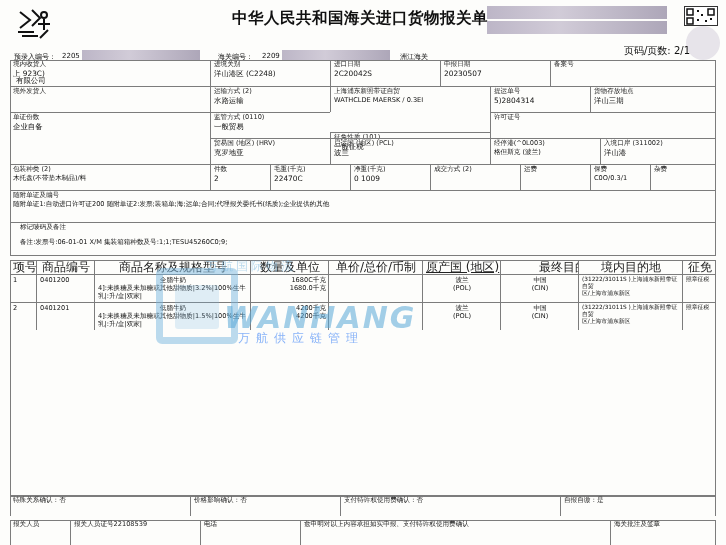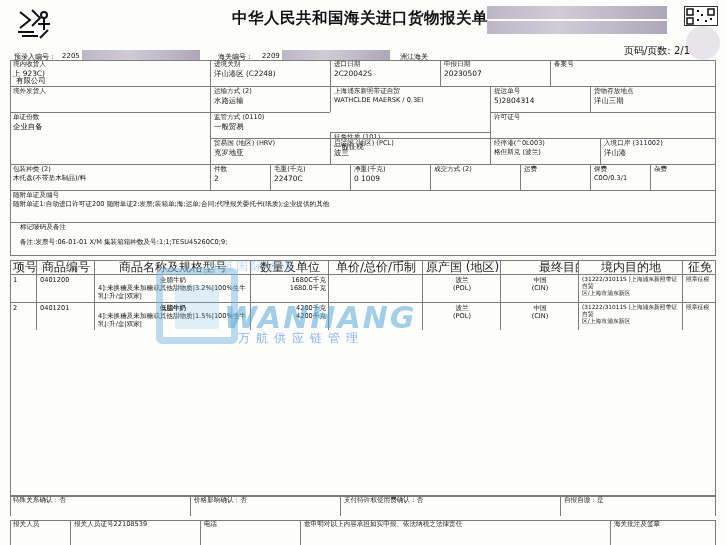--- a/index.html
+++ b/index.html
@@ -301,21 +301,21 @@
   <div class="cell gt-head" style="left:94px; top:260px; width:156px; height:14px; border-top:none;">
     <div class="lbl" style="text-align:center;">商品名称及规格型号</div>
   </div>
   <div class="cell gt-head" style="left:250px; top:260px; width:78px; height:14px; border-top:none;">
     <div class="lbl" style="text-align:center;">数量及单位</div>
   </div>
   <div class="cell gt-head" style="left:328px; top:260px; width:94px; height:14px; border-top:none;">
     <div class="lbl" style="text-align:center;">单价/总价/币制</div>
   </div>
   <div class="cell gt-head" style="left:422px; top:260px; width:78px; height:14px; border-top:none;">
-    <div class="lbl" style="text-align:center;">原产国 (地区)</div>
+    <div class="lbl" style="text-align:center;text-decoration:underline;">原产国 (地区)</div>
   </div>
   <div class="cell gt-head" style="left:500px; top:260px; width:78px; height:14px; border-top:none;padding-left:38px;">
     <div class="lbl" style="text-align:center;">最终目的国 (地区)</div>
   </div>
   <div class="cell gt-head" style="left:578px; top:260px; width:104px; height:14px; border-top:none;">
     <div class="lbl" style="text-align:center;">境内目的地</div>
   </div>
   <div class="cell gt-head" style="left:682px; top:260px; width:34px; height:14px; border-top:none;">
     <div class="lbl" style="text-align:center;">征免</div>
   </div>
@@ -355,21 +355,21 @@
     <div class="gt-cell" style="font-size:5.8px;">照章征税</div>
   </div>
 
   <div class="cell" style="left:10px; top:302px; width:26px; height:28px; border-left:none;">
     <div class="gt-cell">2</div>
   </div>
   <div class="cell" style="left:36px; top:302px; width:58px; height:28px;">
     <div class="gt-cell">0401201</div>
   </div>
   <div class="cell" style="left:94px; top:302px; width:156px; height:28px;">
-    <div class="gt-cell" style="text-align:center;font-weight:bold;">低脂牛奶</div>
+    <div class="gt-cell" style="text-align:center;">低脂牛奶</div>
     <div class="gt-cell">4]:未换糖及未加糖或其他甜物质|1.5%|100%生牛</div>
     <div class="gt-cell">乳|:升/盒|双家|</div>
   </div>
   <div class="cell" style="left:250px; top:302px; width:78px; height:28px;">
     <div class="gt-cell" style="text-align:right;">4200千克</div>
     <div class="gt-cell" style="text-align:right;">4200千克</div>
   </div>
   <div class="cell" style="left:328px; top:302px; width:94px; height:28px;">
     <div class="gt-cell"></div>
     <div class="gt-cell"></div>
@@ -415,19 +415,19 @@
   <div class="cell" style="left:10px; top:520px; width:60px; height:30px; border-left:none; border-top:none;">
     <div class="lbl">报关人员</div>
   </div>
   <div class="cell" style="left:70px; top:520px; width:130px; height:25px; border-top:none;">
     <div class="lbl"><span>报关人员证号</span><span>22108539</span></div>
   </div>
   <div class="cell" style="left:200px; top:520px; width:100px; height:25px; border-top:none;">
     <div class="lbl">电话</div>
   </div>
   <div class="cell" style="left:300px; top:520px; width:310px; height:25px; border-top:none;">
-    <div class="lbl">兹申明对以上内容承担如实申报、依法纳税之法律责任</div>
+    <div class="lbl">兹申明对以上内容承担如实申报、支付特许权使用费确认</div>
   </div>
   <div class="cell" style="left:610px; top:520px; width:106px; height:25px; border-top:none;">
     <div class="lbl">海关批注及签章</div>
   </div>
 
 </div>
 
 </body></html>

